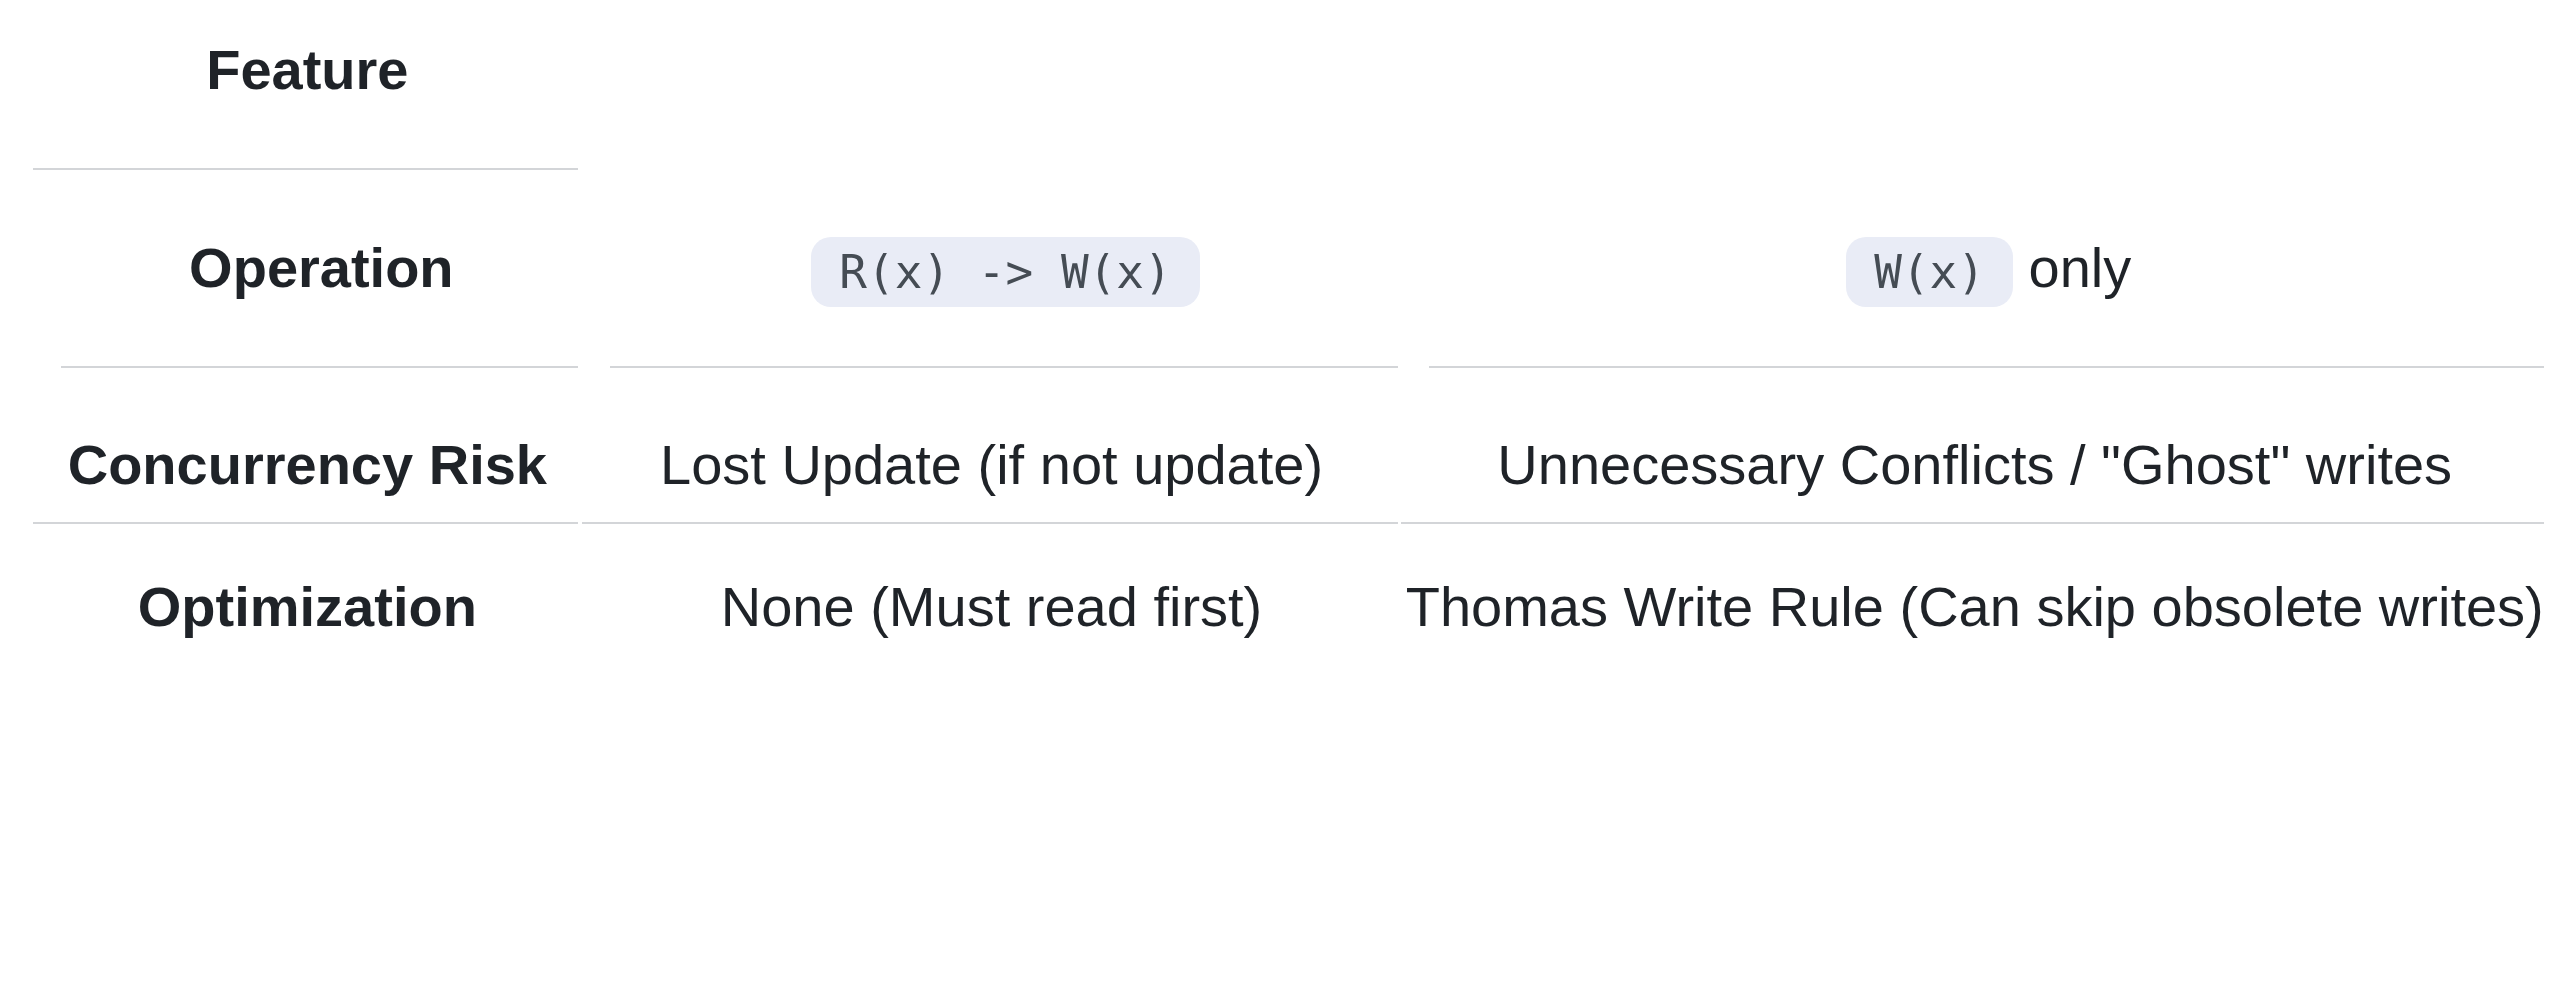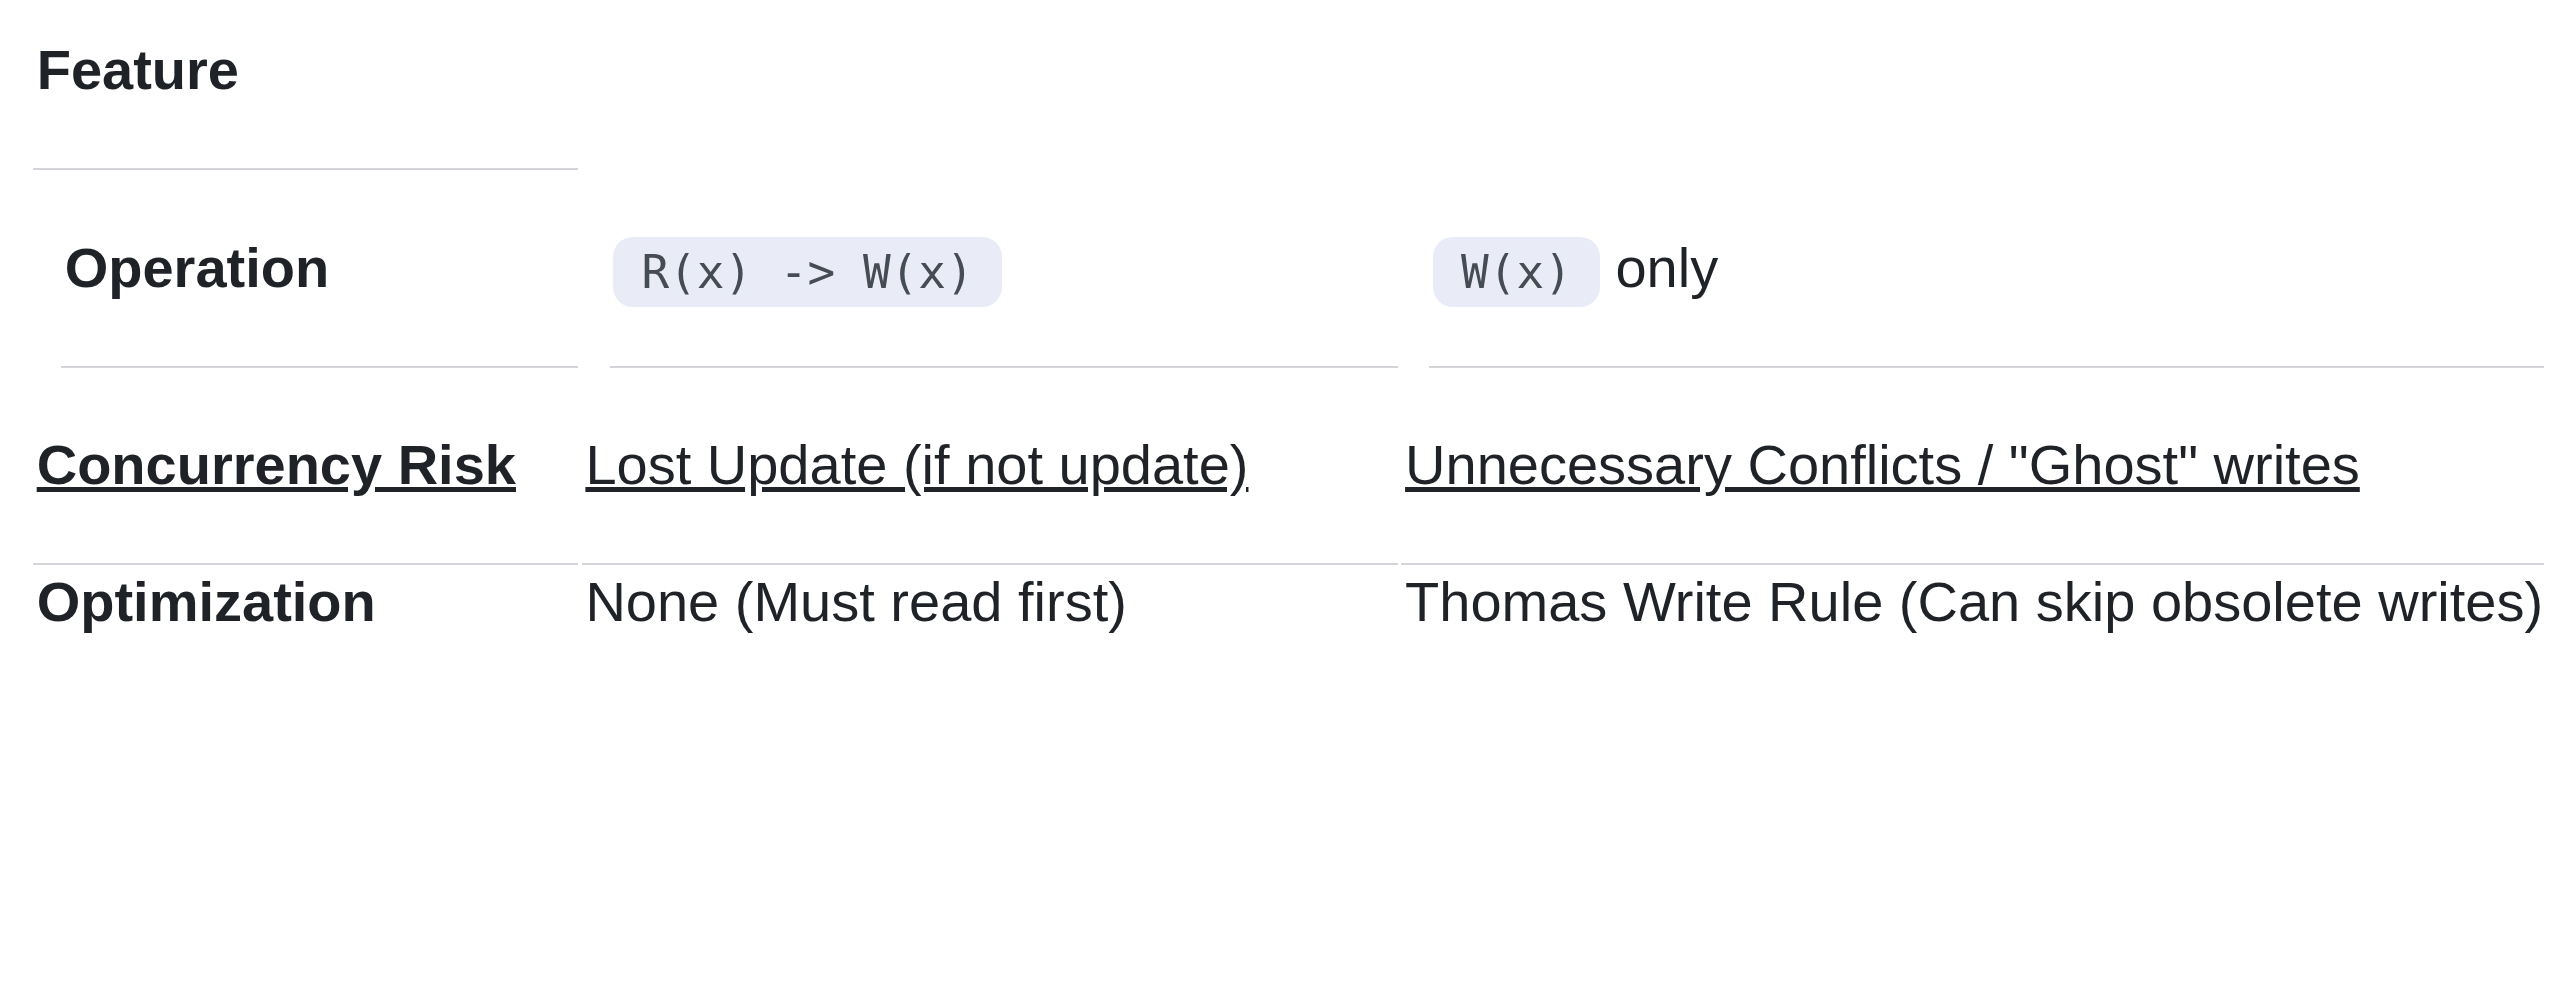--- a/index.html
+++ b/index.html
@@ -16,35 +16,37 @@
   }
   .table {
     margin-left: 33px;
     width: 2511px;
     font-size: 56px;
   }
   .tr {
     display: grid;
     grid-template-columns: 545px 816px 1143px;
     column-gap: 3.7px;
+    text-align: center;
   }
   .td {
     box-sizing: border-box;
     padding-left: 3.7px;
     border-bottom: 2.8px solid #d3d5d8;
     overflow: hidden;
   }
   .td span { white-space: pre-wrap; }
   .thead .td { font-weight: 600; height: 170px; line-height: 139px; }
   .r1 .td { height: 198px; line-height: 195px; margin-left: 28px; }
   .r2 .td { height: 193px; line-height: 191px; }
-  .r3 .td { height: 197px; line-height: 194px; text-decoration: underline; }
+  .r3 .td { height: 156px; line-height: 194px; }
   .r4 .td {
     border-bottom: none;
     height: 204px;
+    padding-top: 46px;
     line-height: 74px;
   }
   .feature { font-weight: 700; }
   .bold { font-weight: 400; }
   .chip {
     display: inline-block;
     vertical-align: middle;
     background: #e9ecf6;
     color: #454c54;
     font-family: "DejaVu Sans Mono", monospace;

